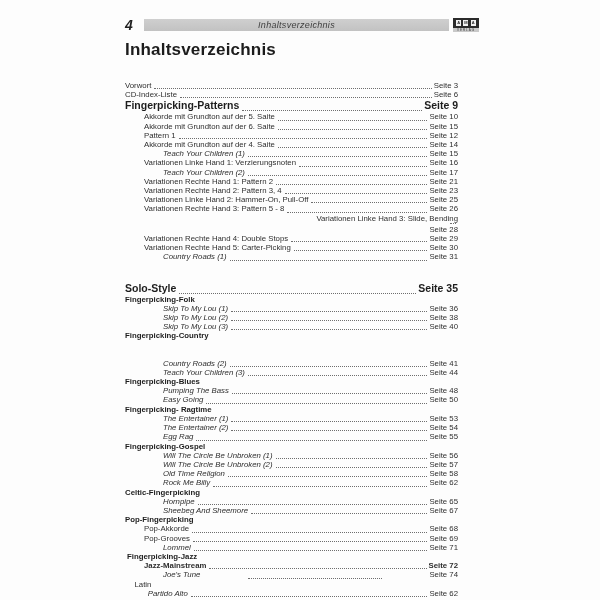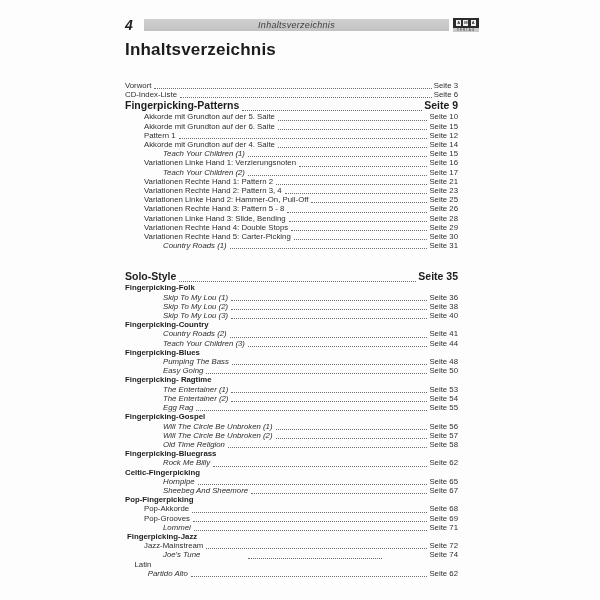--- a/index.html
+++ b/index.html
@@ -158,21 +158,21 @@
         <div class="row style-normal" style="padding-left: 19px;">
           <span class="label">Variationen Linke Hand 2: Hammer-On, Pull-Off</span>
           <span class="leader"></span>
           <span class="pg">Seite 25</span>
         </div>
         <div class="row style-normal" style="padding-left: 19px;">
           <span class="label">Variationen Rechte Hand 3: Pattern 5 - 8</span>
           <span class="leader"></span>
           <span class="pg">Seite 26</span>
         </div>
-        <div class="row style-normal" style="padding-left: 19px;">
+        <div class="row style-normal" style="padding-left: 19px; flex-direction: column;">
           <span class="label">Variationen Linke Hand 3: Slide, Bending</span>
           <span class="leader"></span>
           <span class="pg">Seite 28</span>
         </div>
         <div class="row style-normal" style="padding-left: 19px;">
           <span class="label">Variationen Rechte Hand 4: Double Stops</span>
           <span class="leader"></span>
           <span class="pg">Seite 29</span>
         </div>
         <div class="row style-normal" style="padding-left: 19px;">
@@ -206,21 +206,21 @@
           <span class="pg">Seite 38</span>
         </div>
         <div class="row style-italic" style="padding-left: 38px;">
           <span class="label">Skip To My Lou (3)</span>
           <span class="leader"></span>
           <span class="pg">Seite 40</span>
         </div>
         <div class="row style-bold" style="padding-left: 0px;">
           <span class="label">Fingerpicking-Country</span>
         </div>
-        <div class="row style-italic" style="padding-left: 38px;">
+        <div class="row style-italic" style="padding-left: 38px; margin-top: 18px;">
           <span class="label">Country Roads (2)</span>
           <span class="leader"></span>
           <span class="pg">Seite 41</span>
         </div>
         <div class="row style-italic" style="padding-left: 38px;">
           <span class="label">Teach Your Children (3)</span>
           <span class="leader"></span>
           <span class="pg">Seite 44</span>
         </div>
         <div class="row style-bold" style="padding-left: 0px;">
@@ -264,23 +264,20 @@
         </div>
         <div class="row style-italic" style="padding-left: 38px;">
           <span class="label">Will The Circle Be Unbroken (2)</span>
           <span class="leader"></span>
           <span class="pg">Seite 57</span>
         </div>
         <div class="row style-italic" style="padding-left: 38px;">
           <span class="label">Old Time Religion</span>
           <span class="leader"></span>
           <span class="pg">Seite 58</span>
-        </div>
-        <div class="row style-bold" style="padding-left: 0px;">
-          <span class="label">Fingerpicking-Bluegrass</span>
         </div>
         <div class="row style-italic" style="padding-left: 38px; align-items: flex-end;">
           <span class="label">Rock Me Billy</span>
           <span class="leader"></span>
           <span class="pg">Seite 62</span>
         </div>
         <div class="row style-bold" style="padding-left: 0px;">
           <span class="label">Celtic-Fingerpicking</span>
         </div>
         <div class="row style-italic" style="padding-left: 38px;">
@@ -307,21 +304,21 @@
           <span class="pg">Seite 69</span>
         </div>
         <div class="row style-italic" style="padding-left: 38px;">
           <span class="label">Lommel</span>
           <span class="leader"></span>
           <span class="pg">Seite 71</span>
         </div>
         <div class="row style-bold" style="padding-left: 2px; text-align: right;">
           <span class="label">Fingerpicking-Jazz</span>
         </div>
-        <div class="row style-normal" style="padding-left: 19px;">
+        <div class="row style-normal" style="padding-left: 19px; font-weight: bold;">
           <span class="label">Jazz-Mainstream</span>
           <span class="leader"></span>
           <span class="pg">Seite 72</span>
         </div>
         <div class="row style-italic" style="padding-left: 38px; gap: 45px;">
           <span class="label">Joe's Tune</span>
           <span class="leader"></span>
           <span class="pg">Seite 74</span>
         </div>
         <div class="row style-normal" style="padding-left: 9.5px;">

